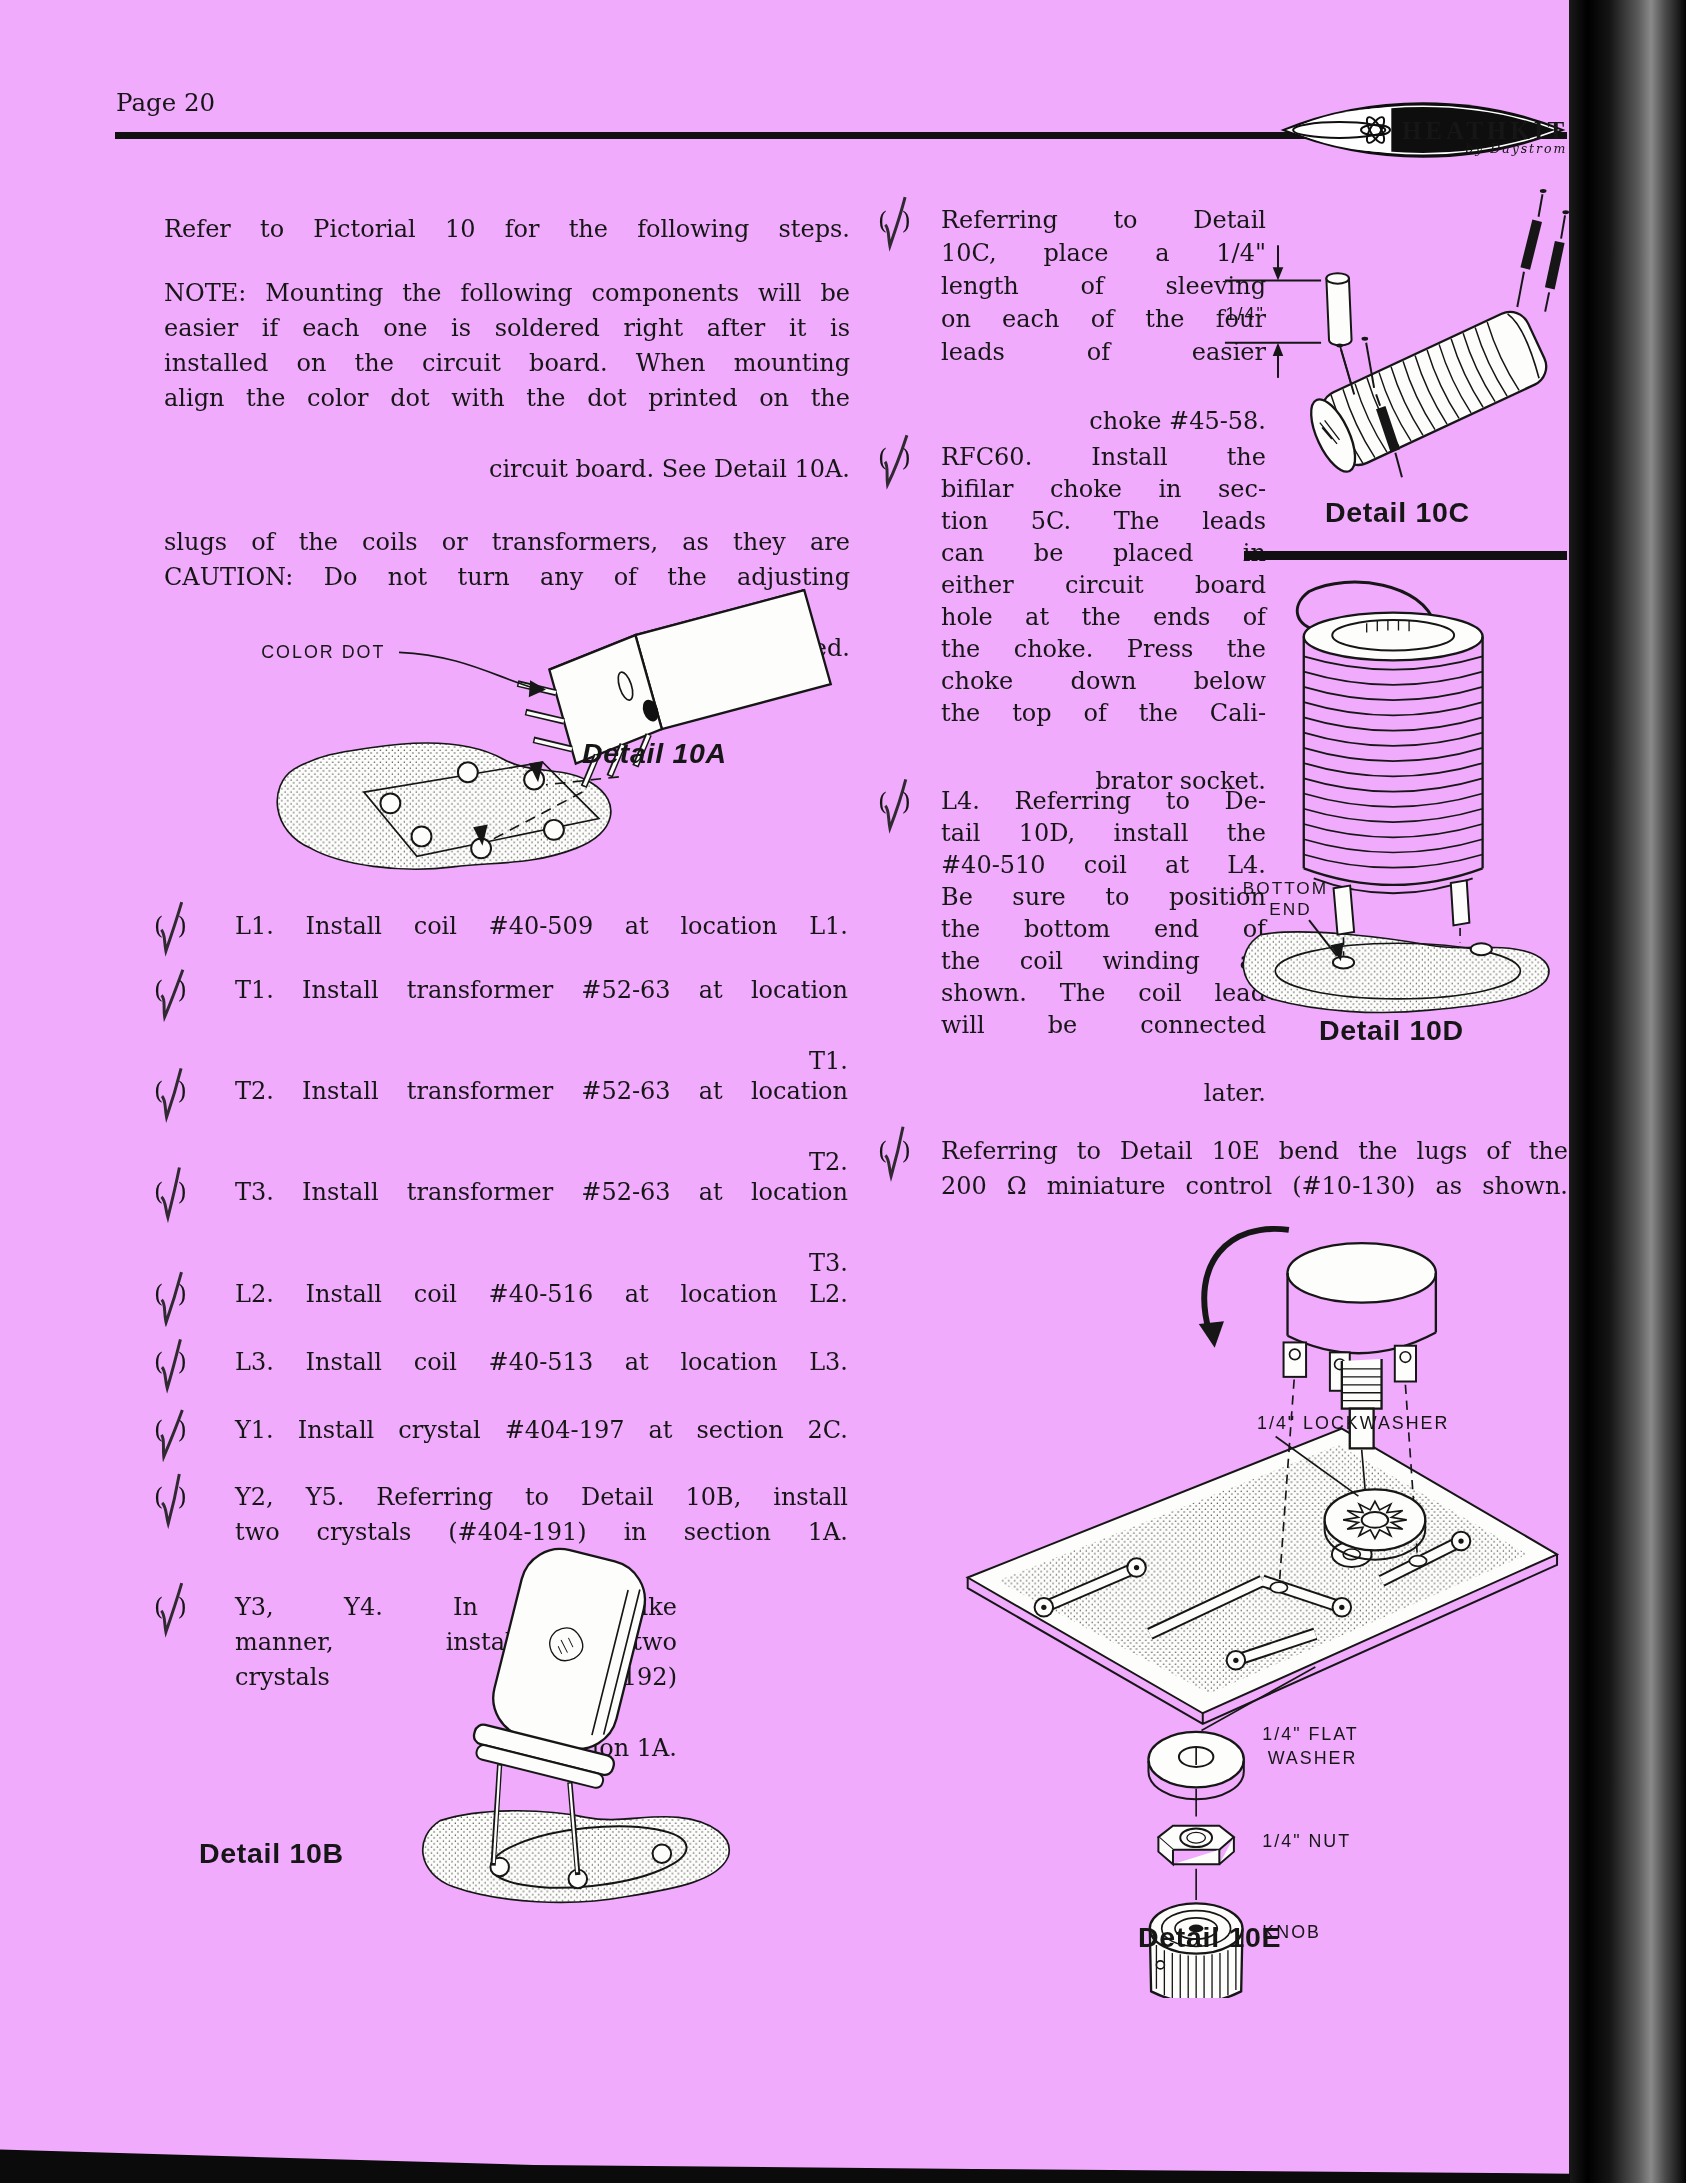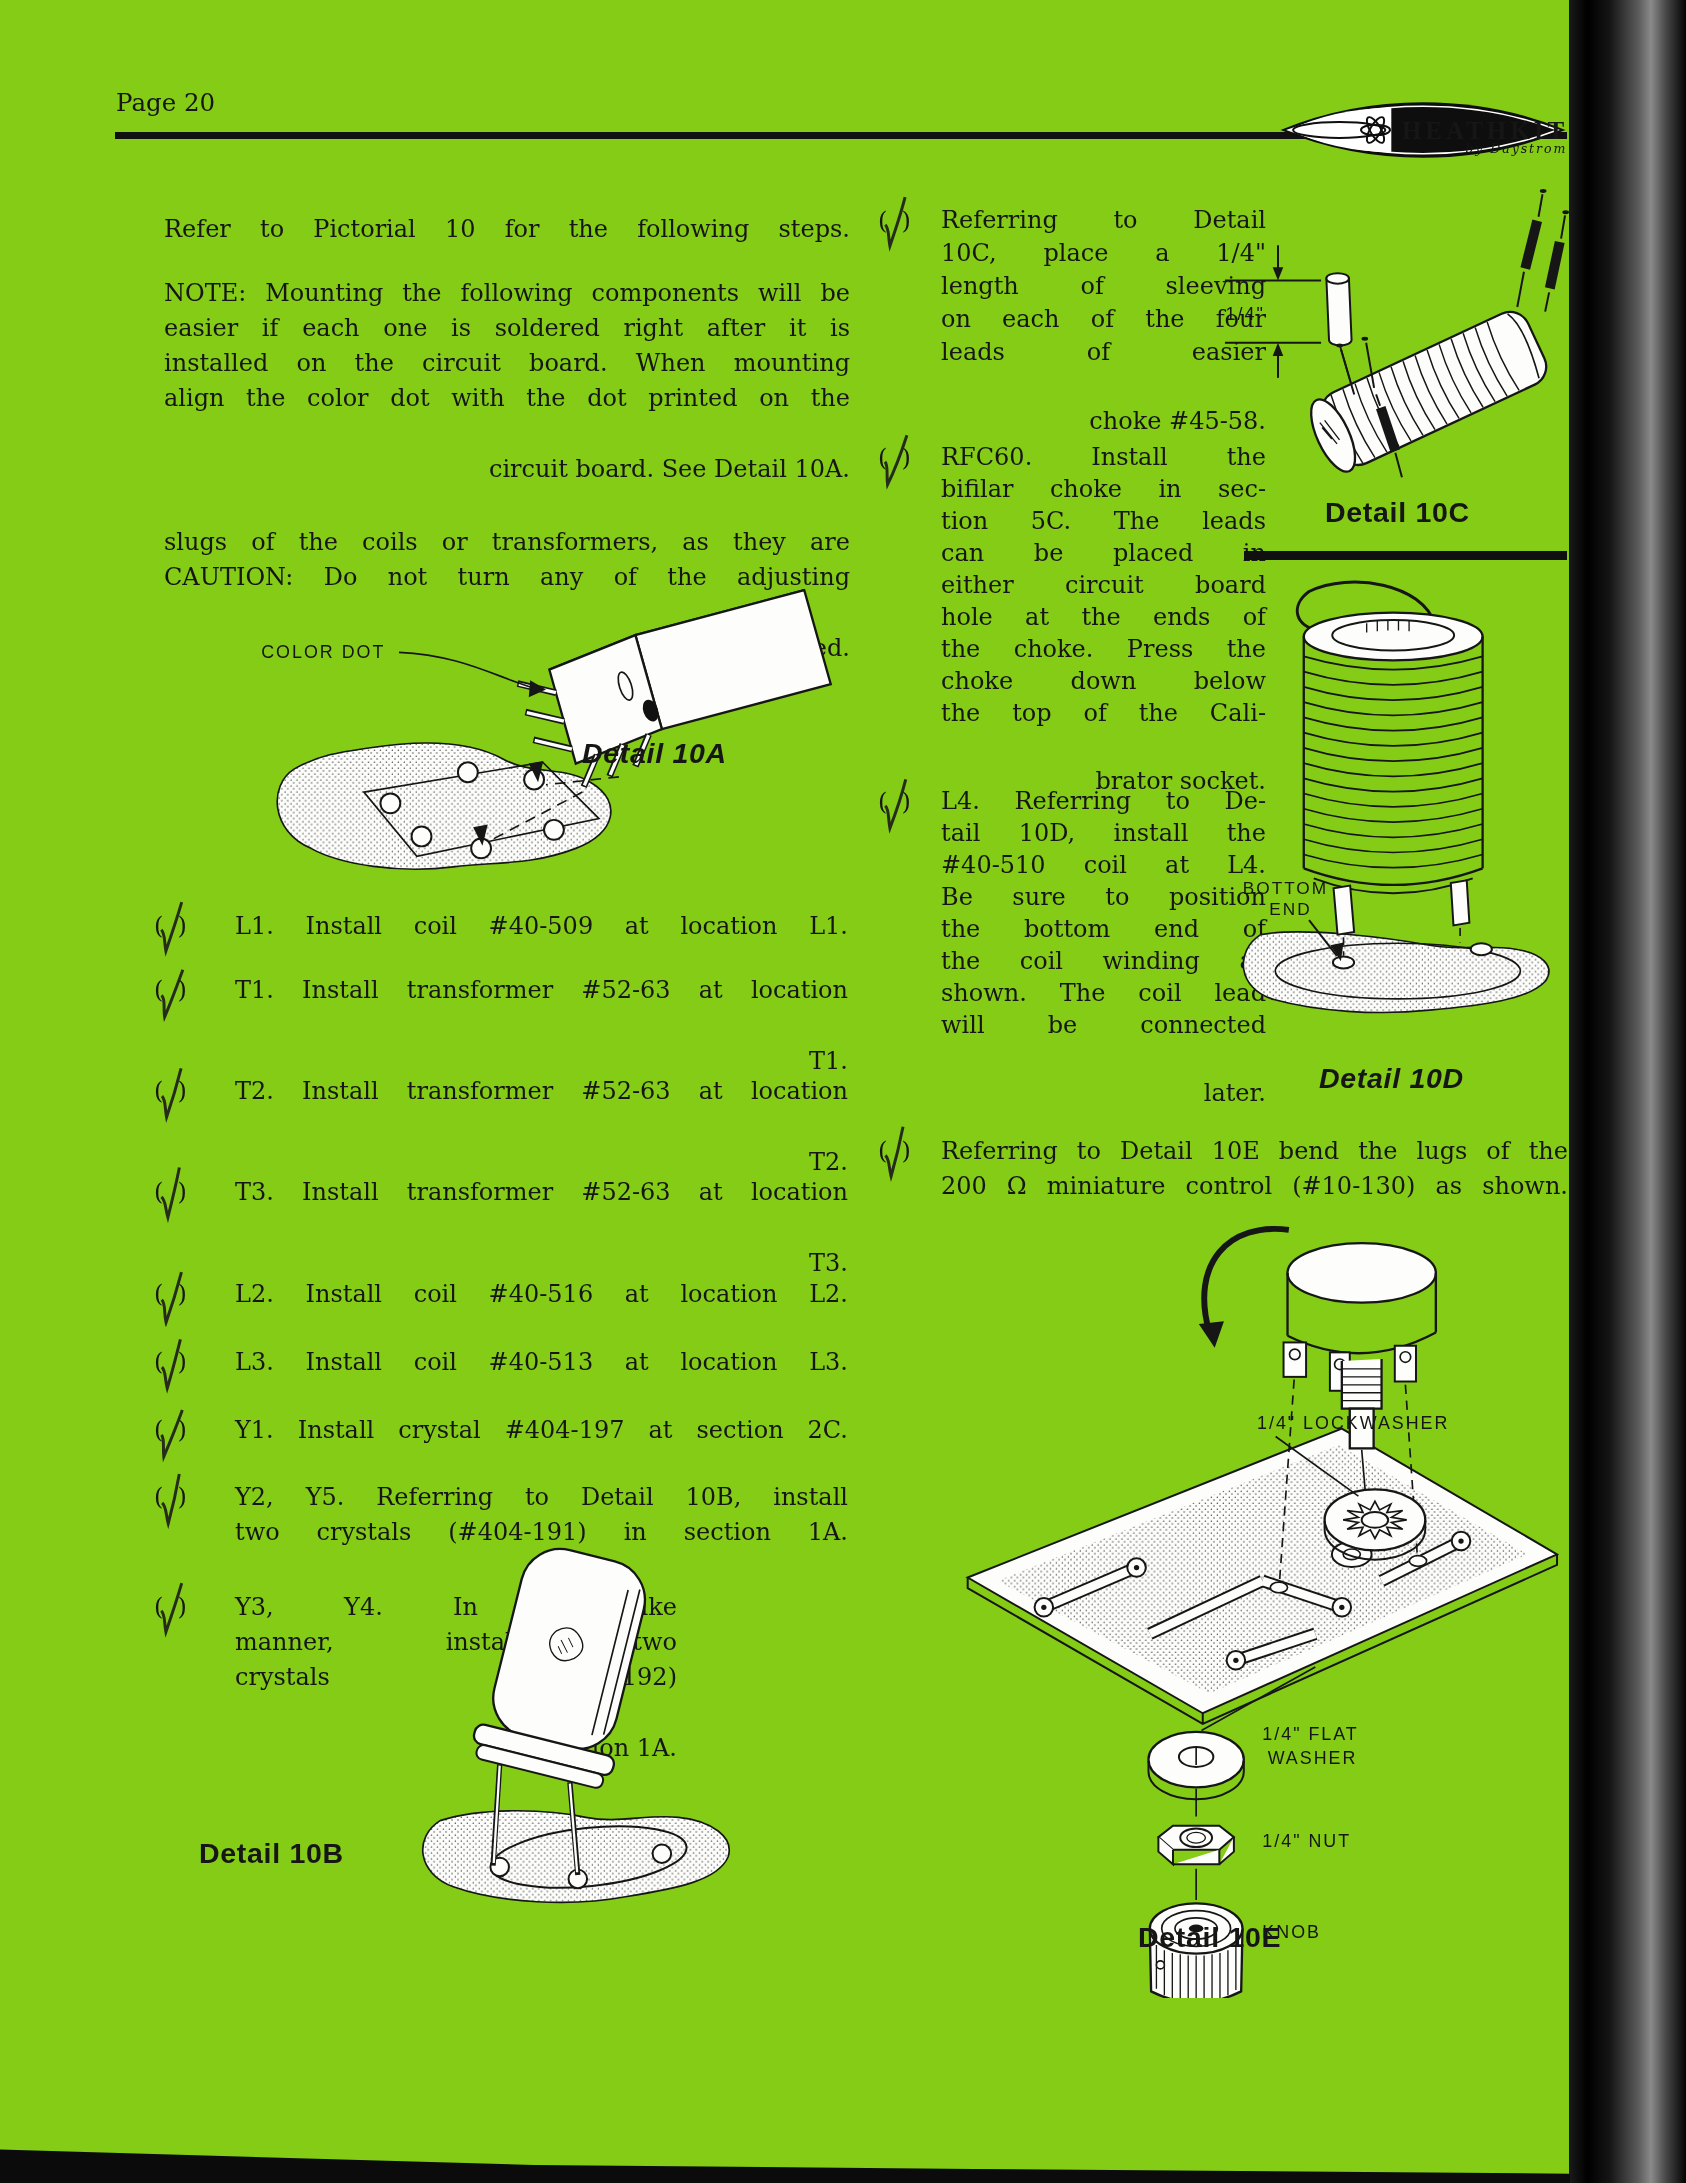--- a/index.html
+++ b/index.html
@@ -1,16 +1,16 @@
 <!DOCTYPE html>
 <html style="font-size:10.6px"><head>
 <meta charset="utf-8">
 <style>
   html,body{margin:0;padding:0;background:#333;}
-  .sheet{position:relative;width:1687px;height:2183px;background:#84cc16;overflow:hidden;
+  .sheet{position:relative;width:1687px;height:2183px;background:#f0abfc;overflow:hidden;
          font-family:"DejaVu Serif",serif;color:#161616;}
   .abs{position:absolute;}
   .para{position:absolute;font-size:24px;line-height:35px;}
   .jl{text-align:justify;text-align-last:justify;}
   .ll{text-align:right;margin-top:36px;}
   .step{position:absolute;font-size:24px;line-height:35px;}
   .step .cb{position:absolute;left:0;top:0;letter-spacing:3.3px;}
   .step .txt{margin-left:81px;}
   .stepR .txt{margin-left:63px;}
   .lh50 .txt div{line-height:33px;}
@@ -418,21 +418,21 @@
     </g>
     <g stroke="#161616" stroke-width="2.5" stroke-dasharray="12 9">
       <line x1="180" y1="544" x2="180" y2="572"></line>
         <line x1="356" y1="530" x2="356" y2="552"></line>
     </g>
     <text x="28" y="478" class="svglabel" font-size="26">BOTTOM</text>
     <text x="68" y="510" class="svglabel" font-size="26">END</text>
     <line x1="128" y1="518" x2="170" y2="572" stroke="#161616" stroke-width="3"></line>
     <polygon points="160,556 180,552 176,580" fill="#161616"></polygon>
   </svg>
-  <div class="caption" style="left:1319px;top:1062px;font-style:italic;">Detail 10D</div>
+  <div class="caption" style="left:1319px;top:1014px;">Detail 10D</div>
 
   <svg class="abs" style="left:918px;top:1210px" width="649" height="788" viewBox="0 0 980 1190">
     <defs>
       <pattern id="pE" width="9" height="9" patternUnits="userSpaceOnUse">
         <rect width="9" height="9" fill="#fdfdfb"></rect>
         <circle cx="2" cy="2" r="1.1" fill="#444"></circle>
           <circle cx="6" cy="6" r="1.1" fill="#444"></circle>
       </pattern>
     </defs>
 

